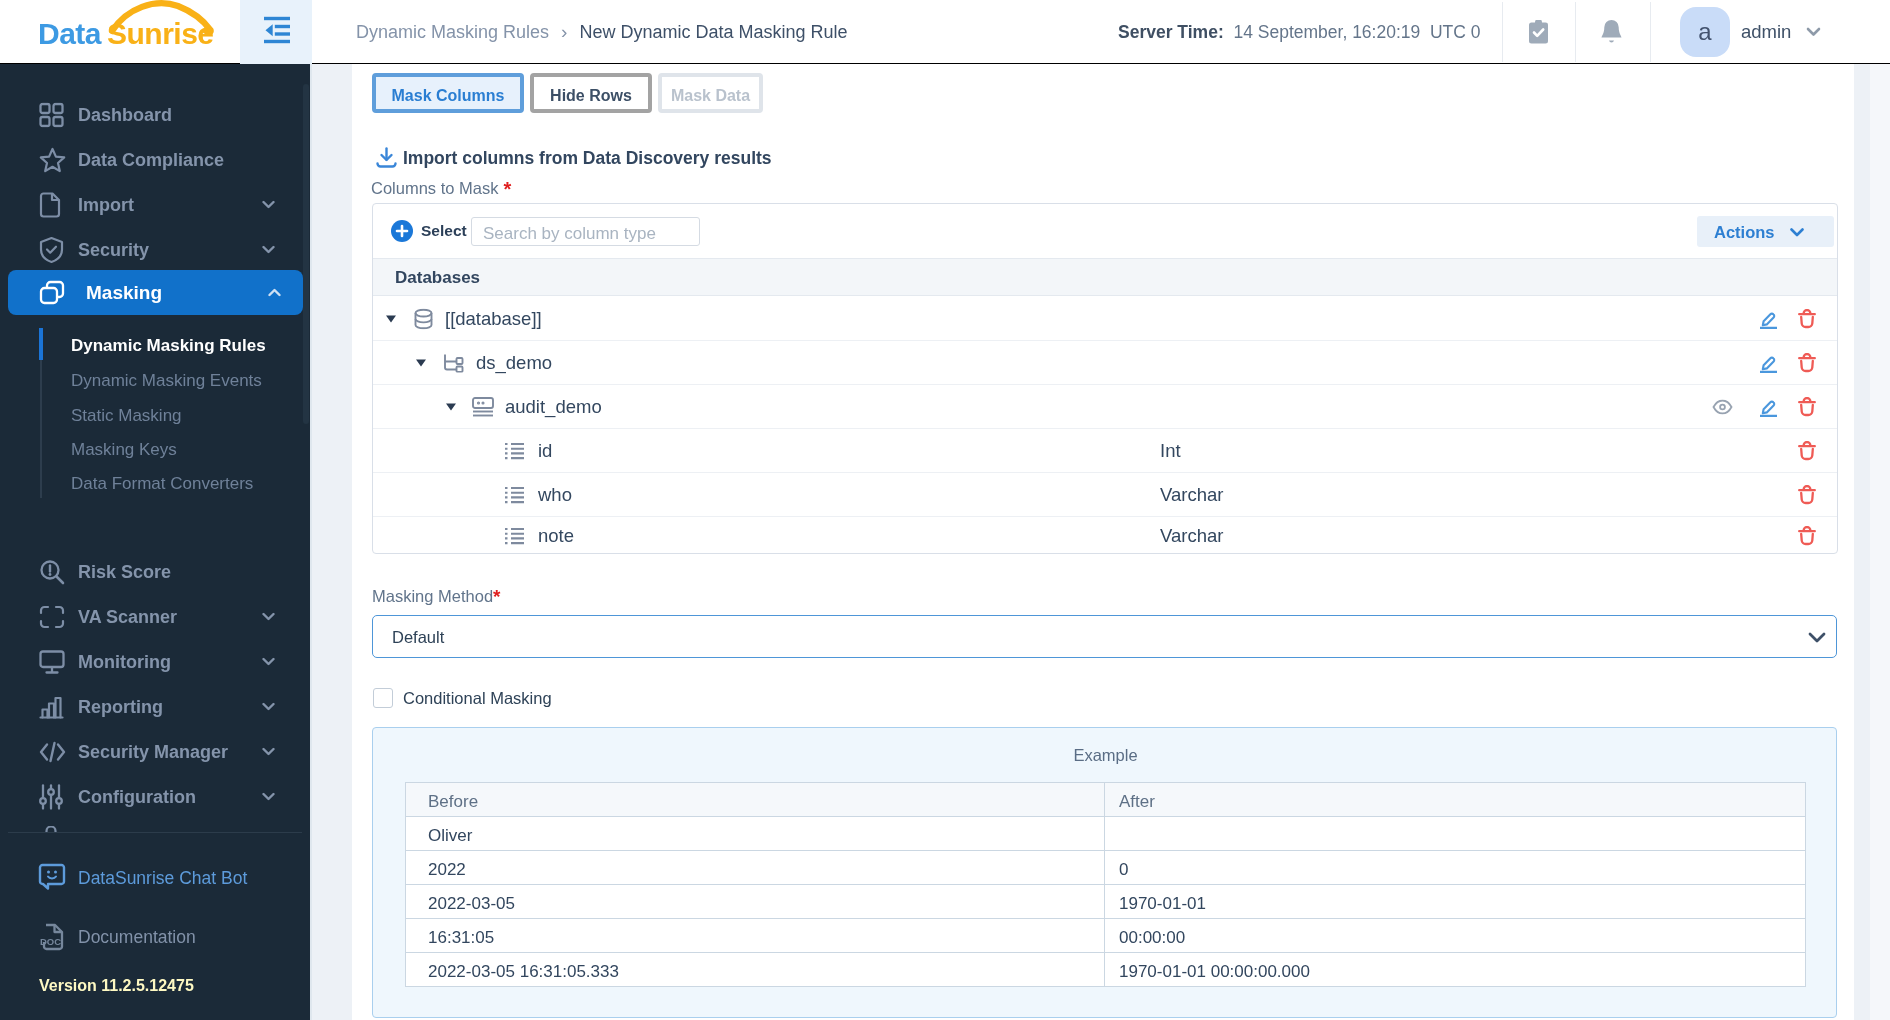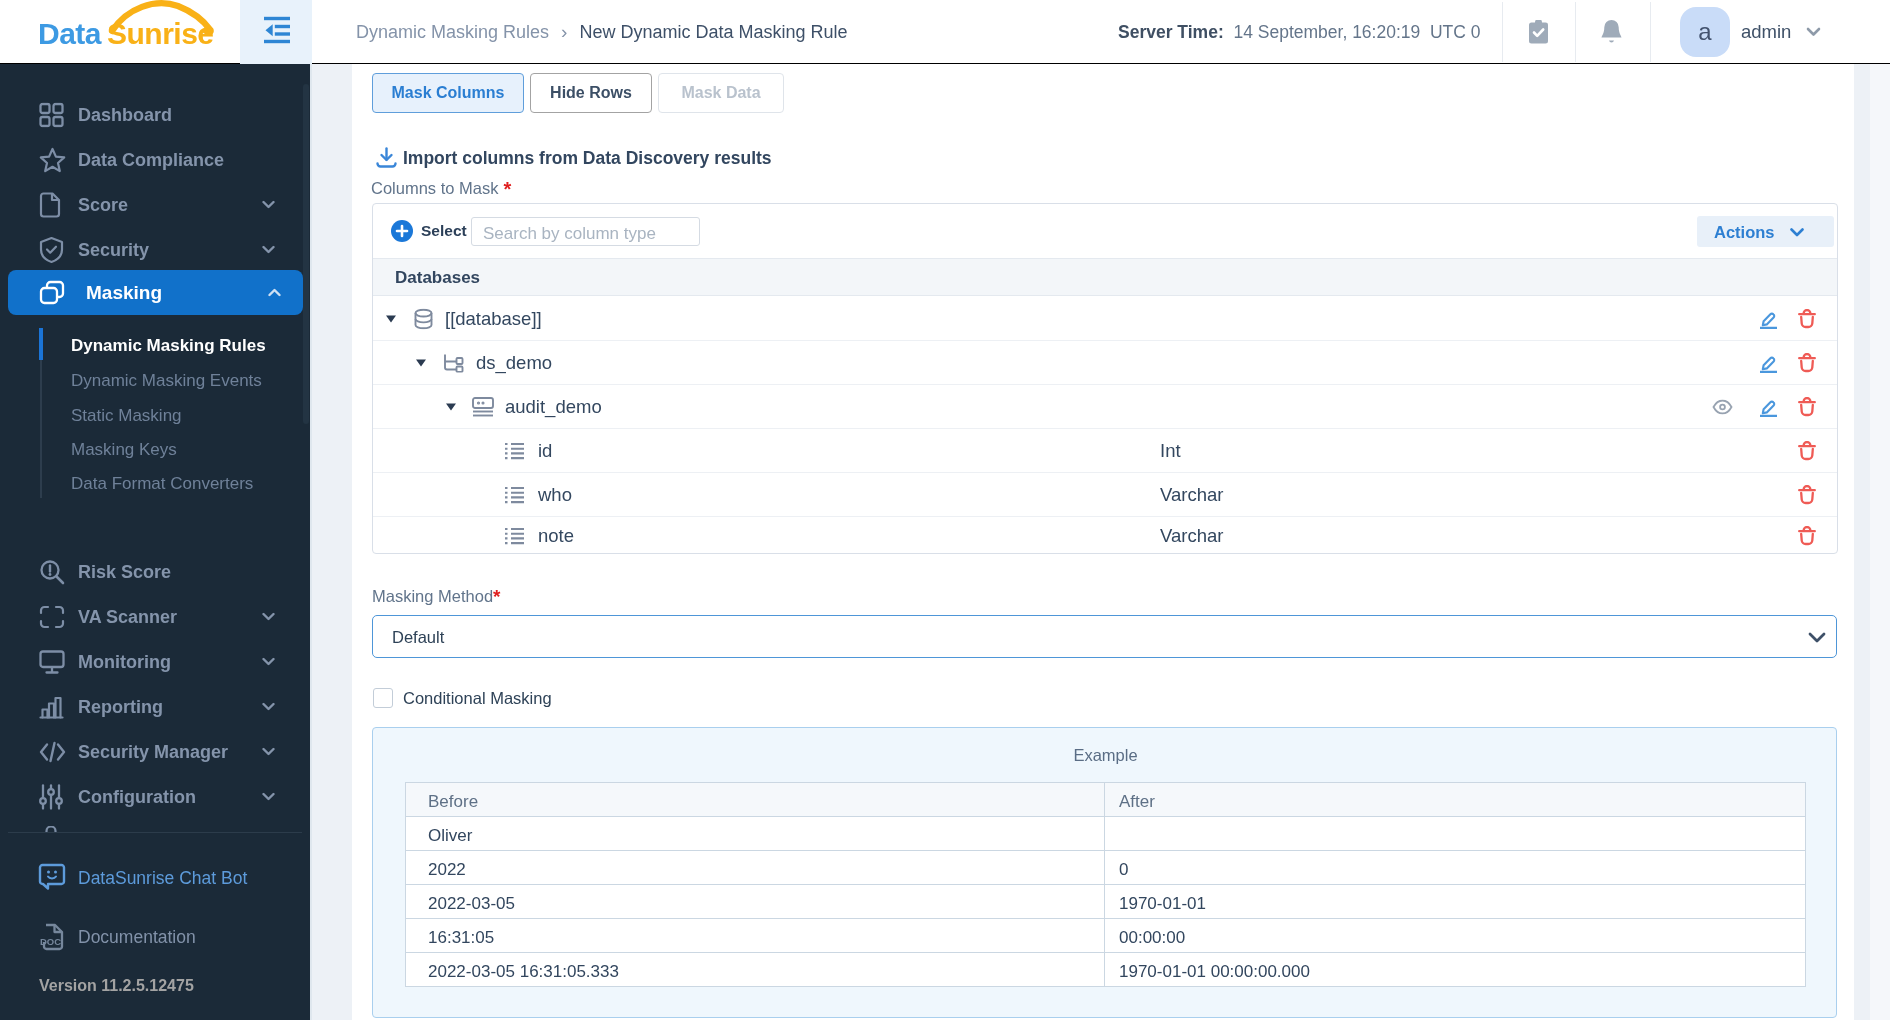--- a/index.html
+++ b/index.html
@@ -28,32 +28,32 @@
 .mi .tx { position:absolute; left:78px; top:50%; transform:translateY(-50%); font-size:18px; font-weight:700; color:#8494ab; white-space:nowrap; }
 .mi .ch { position:absolute; left:262px; top:50%; transform:translateY(-50%); }
 #mi-masking { position:absolute; left:8px; width:295px; height:45px; background:#1171ca; border-radius:8px; }
 #mi-masking .tx { color:#fff; }
 .smi { position:absolute; left:71px; font-size:17px; color:#6f8199; white-space:nowrap; transform:translateY(-50%); }
 .smi.on { color:#ffffff; font-weight:700; }
 #subline { position:absolute; left:40px; top:264px; width:2px; height:170px; background:#2d3d4d; }
 #subbar { position:absolute; left:39px; top:264px; width:4px; height:32px; background:#1b74d6; }
 #sb-divider { position:absolute; left:8px; top:768px; width:294px; height:1px; background:#2c3c4b; }
 .foot-tx { position:absolute; left:78px; transform:translateY(-50%); font-size:17.5px; font-weight:400; white-space:nowrap; }
-#version { position:absolute; left:39px; top:913px; font-size:16px; font-weight:700; color:#a3a3a3; }
+#version { position:absolute; left:39px; top:913px; font-size:16px; font-weight:700; color:#fef9c3; }
 
 
 #main { position:absolute; left:312px; top:64px; width:1578px; height:956px; background:#edf1f6; }
 #whitepanel { position:absolute; left:40px; top:0; width:1502px; height:956px; background:#fff; }
 #scrolltrack { position:absolute; left:1558px; top:0; width:20px; height:956px; background:#f5f7fa; }
 
-.tab { position:absolute; top:9px; height:40px; border-radius:4px; border:1px solid #a3a3a3; background:#fff; text-align:center; font-size:16px; font-weight:700; color:#3c4f66; }
+.tab { position:absolute; top:9px; height:40px; border-radius:4px; border:4px solid #a3a3a3; background:#fff; text-align:center; font-size:16px; font-weight:700; color:#3c4f66; }
 .tab span { display:inline-block; line-height:38px; }
 #tab1 { left:60px; width:152px; background:#e7f1fc; border-color:#5f9edb; color:#2a7ed2; }
 #tab2 { left:218px; width:122px; }
-#tab3 { left:346px; width:126px; color:#b9c2cd; border-color:#dfe4ea; }
+#tab3 { left:346px; width:105px; color:#b9c2cd; border-color:#dfe4ea; }
 
 #importrow { position:absolute; left:64px; top:83px; height:22px; }
 #importrow svg { position:absolute; left:0; top:0; }
 #importrow .t { position:absolute; left:27px; top:1px; font-size:17.5px; font-weight:700; color:#32465f; white-space:nowrap; }
 #ctm { position:absolute; left:59px; top:112px; font-size:16.5px; color:#61748b; }
 #ctm .star { color:#e02020; font-size:20px; margin-left:5px; position:relative; top:2px; font-weight:700;}
 
 #treepanel { position:absolute; left:60px; top:139px; width:1466px; height:351px; border:1px solid #d9dfe8; border-radius:4px; background:#fff; }
 #selrow { position:absolute; left:0; top:0; width:100%; height:54px; }
 #pluscirc { position:absolute; left:18px; top:16px; width:22px; height:22px; border-radius:50%; background:#1b78d8; }
@@ -106,21 +106,21 @@
     <svg class="ic" width="27" height="26" viewBox="0 0 27 26">
         <path d="M13.5 2 l3.4 7.6 8.3 0.8 -6.2 5.6 1.8 8.1 -7.3 -4.3 -7.3 4.3 1.8 -8.1 -6.2 -5.6 8.3 -0.8 z" fill="none" stroke="#7d8ea6" stroke-width="2.2" stroke-linejoin="round"></path>
       </svg>
     <span class="tx">Data Compliance</span>
   </div>
   <div class="mi" style="top:118px;">
     <svg class="ic" width="22" height="26" viewBox="0 0 22 26">
         <path d="M2 4 a2.5 2.5 0 0 1 2.5 -2.5 h9 L20 8 v14 a2.5 2.5 0 0 1 -2.5 2.5 h-13 A2.5 2.5 0 0 1 2 22 z" fill="none" stroke="#7d8ea6" stroke-width="2.2" stroke-linejoin="round"></path>
         <path d="M13 1.5 v6.5 h7" fill="none" stroke="#7d8ea6" stroke-width="2.2" stroke-linejoin="round"></path>
       </svg>
-    <span class="tx">Score</span>
+    <span class="tx">Import</span>
     <svg class="ch" width="13" height="9" viewBox="0 0 13 9">
         <path d="M1.5 1.5 l5 5 5 -5" fill="none" stroke="#8494ab" stroke-width="2.4" stroke-linecap="round" stroke-linejoin="round"></path>
       </svg>
   </div>
   <div class="mi" style="top:163px;">
     <svg class="ic" width="25" height="27" viewBox="0 0 25 27">
         <path d="M12.5 1.5 l10.5 4 v7.5 c0 6.5 -4.5 10.5 -10.5 12.5 C6.5 23.5 2 19.5 2 13 V5.5 z" fill="none" stroke="#7d8ea6" stroke-width="2.2" stroke-linejoin="round"></path>
         <path d="M8 13 l3.2 3.2 5.8 -6" fill="none" stroke="#7d8ea6" stroke-width="2.2" stroke-linecap="round" stroke-linejoin="round"></path>
       </svg>
     <span class="tx">Security</span>

